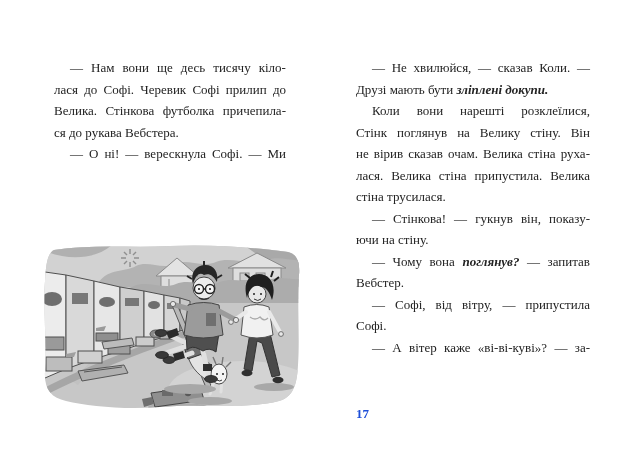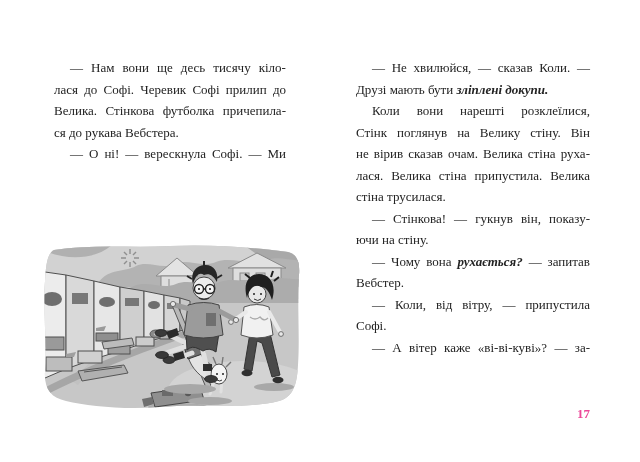--- a/index.html
+++ b/index.html
@@ -11,21 +11,21 @@
   .page{position:relative;width:640px;height:462px;background:#ffffff;}
   .col{position:absolute;top:57px;font-size:13px;line-height:21.5px;}
   .col-left{left:54px;width:232px;}
   .col-right{left:356px;width:234px;}
   .line{height:21.5px;line-height:21.5px;white-space:pre;}
   .line.jflex{display:flex;justify-content:space-between;white-space:normal;}
   .line.indent{padding-left:16px;}
   .it{font-style:italic;font-weight:bold;}
   .page-number{
     position:absolute;left:356px;width:234px;top:406px;
-    text-align:right;font-size:13px;color:#ec4899;font-weight:bold;
+    text-align:left;font-size:13px;color:#1d4ed8;font-weight:bold;
   }
   .illustration{
     position:absolute;left:38px;top:241px;width:265px;height:175px;margin:0;
   }
   .illustration svg{display:block;width:100%;height:100%;}
 </style>
 </head>
 <body>
 
 <div class="page">
@@ -115,28 +115,28 @@
         <span>—</span>
         <span>гукнув</span>
         <span>він,</span>
         <span>показу-</span>
       </div>
       <div class="line"><span>ючи на стіну.</span></div>
       <div class="line jflex indent">
         <span>—</span>
         <span>Чому</span>
         <span>вона</span>
-        <span class="it">рухається?</span>
+        <span class="it">поглянув?</span>
         <span>—</span>
         <span>запитав</span>
       </div>
       <div class="line"><span>Вебстер.</span></div>
       <div class="line jflex indent">
         <span>—</span>
-        <span>Коли,</span>
+        <span>Софі,</span>
         <span>від</span>
         <span>вітру,</span>
         <span>—</span>
         <span>припустила</span>
       </div>
       <div class="line"><span>Софі.</span></div>
       <div class="line jflex indent">
         <span>—</span>
         <span>А</span>
         <span>вітер</span>

